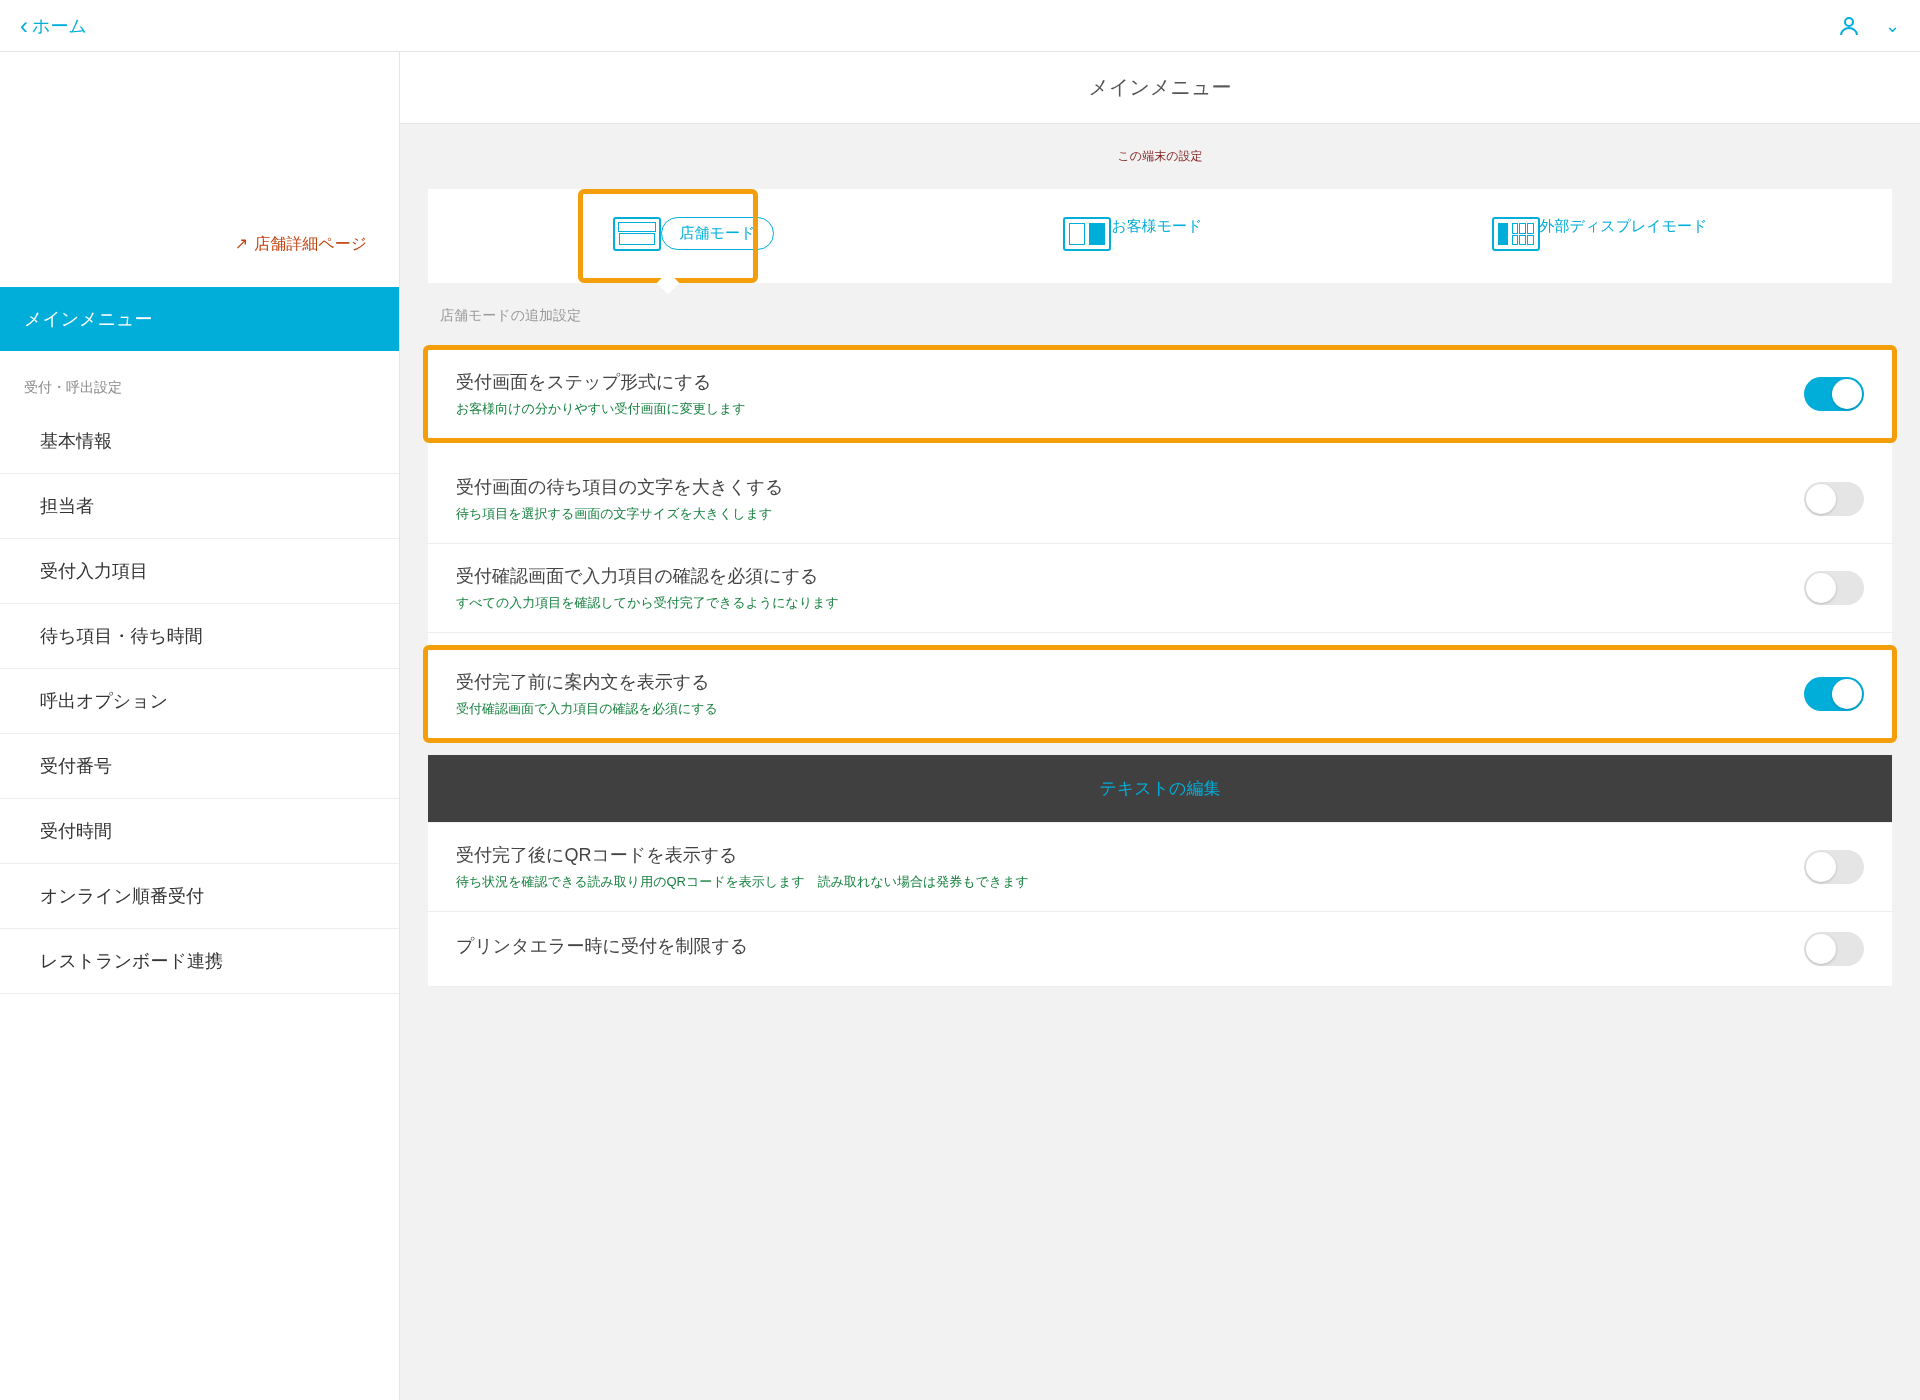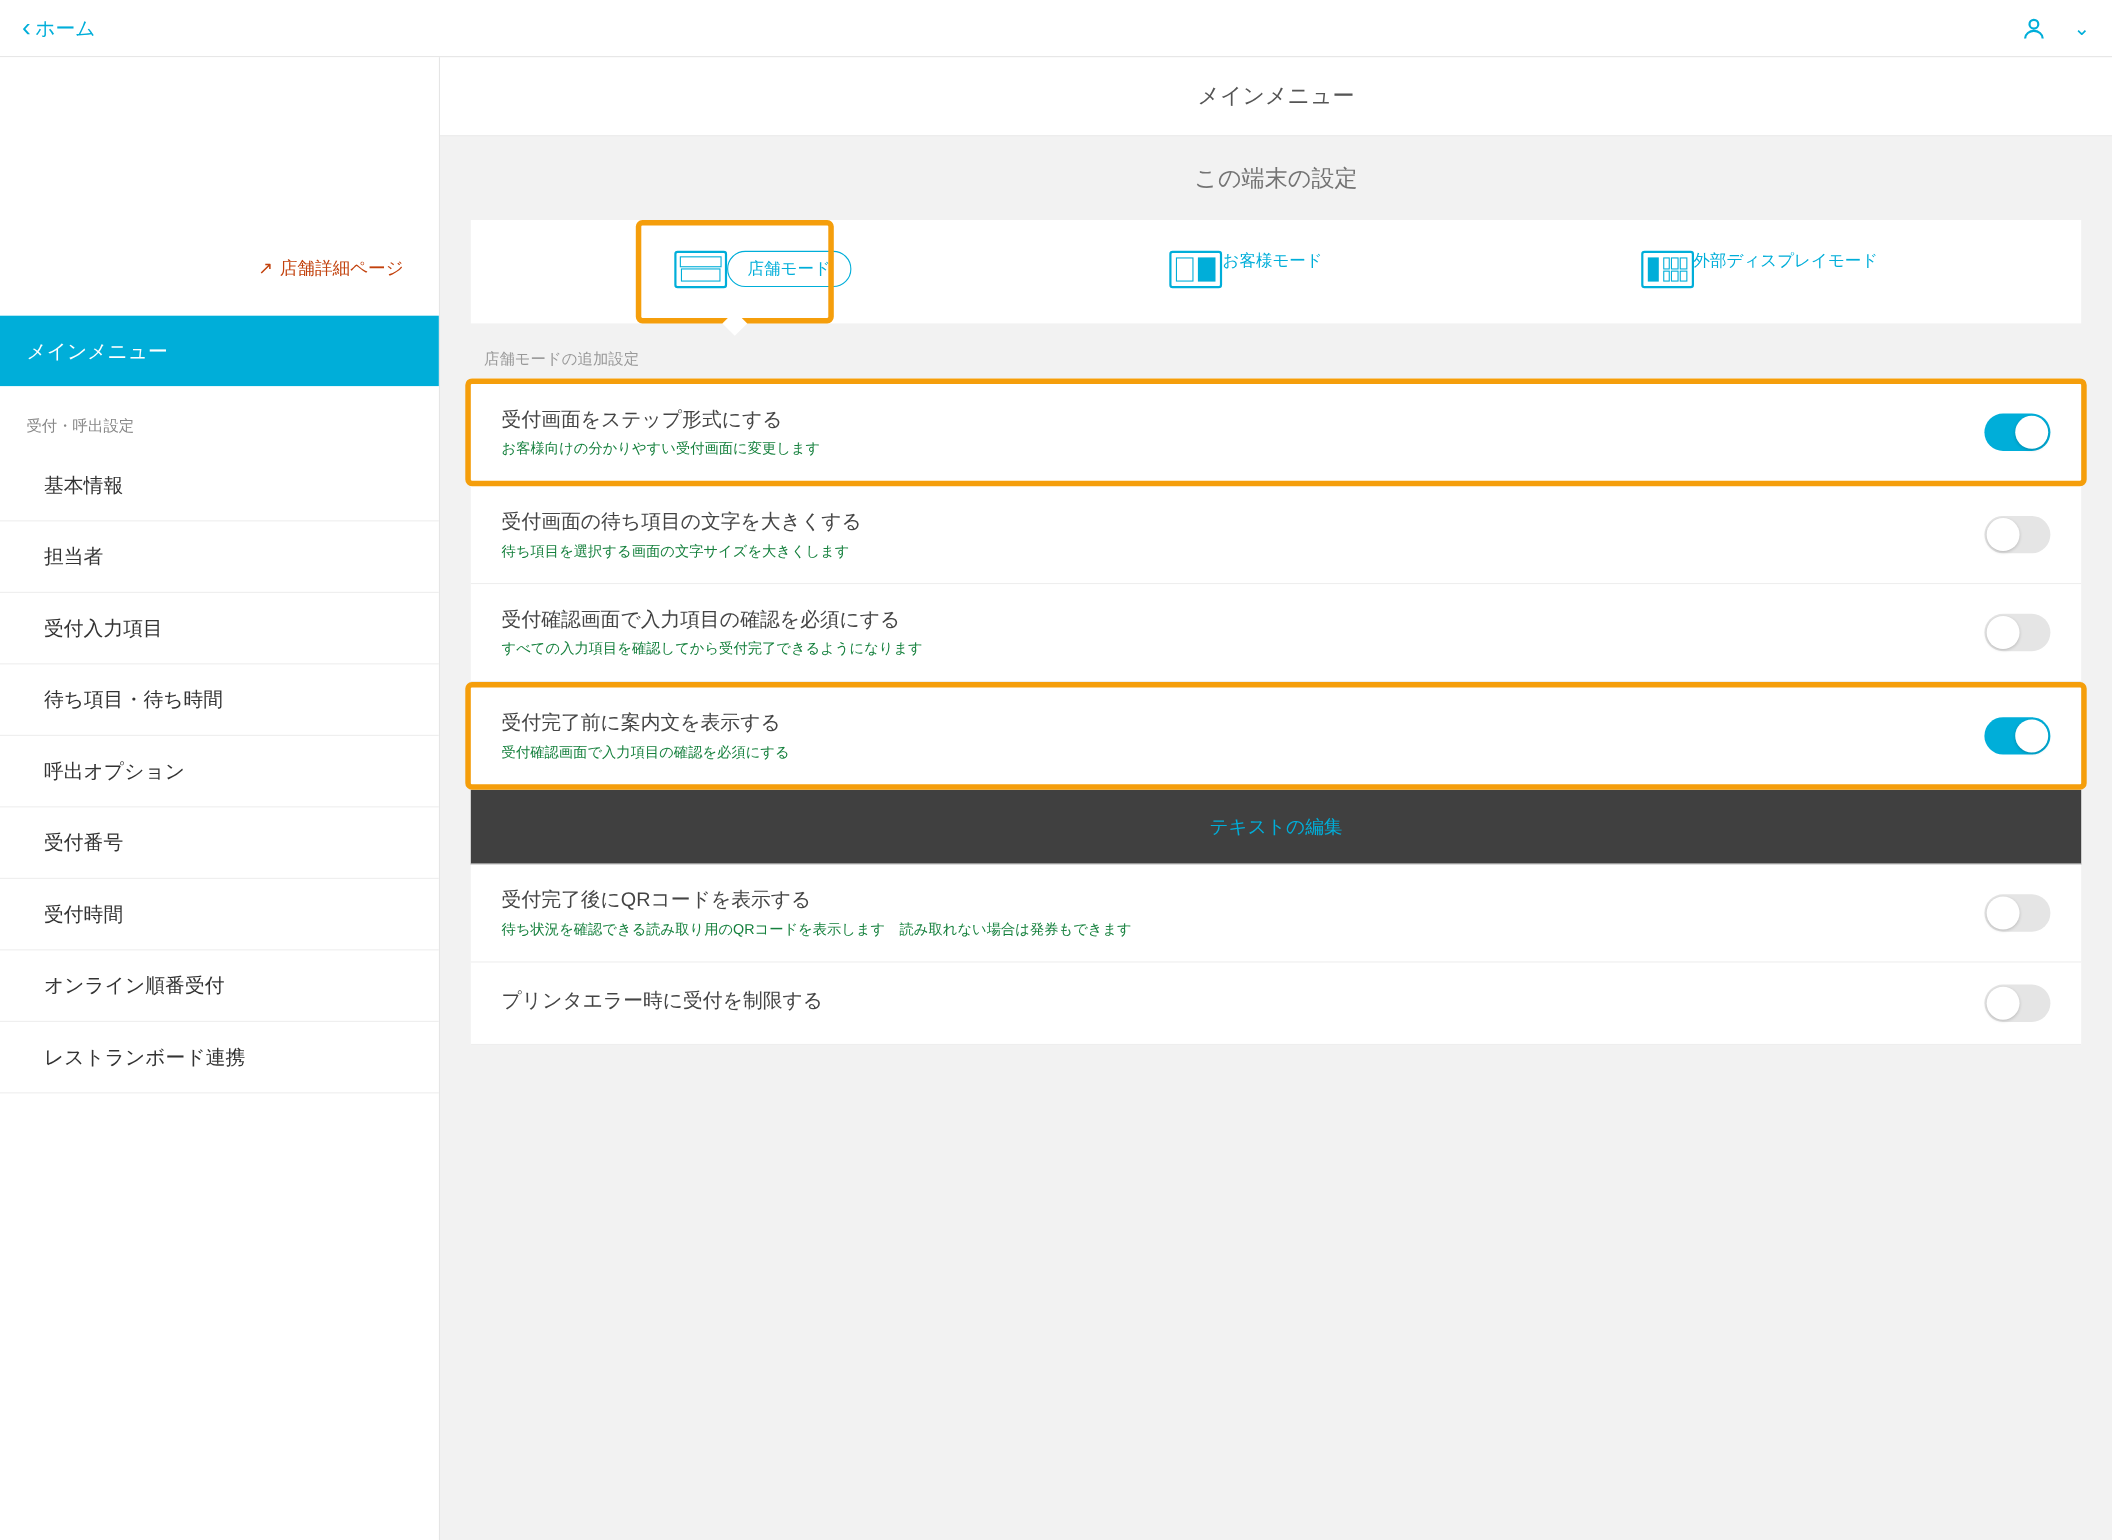--- a/index.html
+++ b/index.html
@@ -68,22 +68,22 @@
       background: #fff;
       text-align: center;
       padding: 22px;
       font-size: 20px;
       color: #555;
       border-bottom: 1px solid #e5e5e5;
     }
     .section-label {
       text-align: center;
       padding: 24px;
-      font-size: 21px;
-      color: #737373;
+      font-size: 12px;
+      color: #7f1d1d;
     }
     
     .mode-selector {
       background: #fff;
       margin: 0 28px;
       display: flex;
       justify-content: space-around;
       align-items: center;
       padding: 20px 40px 24px;
       position: relative;
@@ -163,21 +163,21 @@
     .setting-row {
       display: flex;
       align-items: center;
       justify-content: space-between;
       padding: 20px 28px;
       border-bottom: 1px solid #eee;
     }
     .setting-row.highlighted {
       border: 5px solid #f59e0b;
       border-radius: 6px;
-      margin: 0 -5px;
+      margin: 12px -5px;
       position: relative;
       z-index: 1;
     }
     .setting-text { flex: 1; }
     .setting-title { font-size: 18px; color: #444; margin-bottom: 6px; }
     .setting-desc { font-size: 13px; color: #15803d; }
     
     .toggle {
       width: 60px; height: 34px;
       border-radius: 17px;

